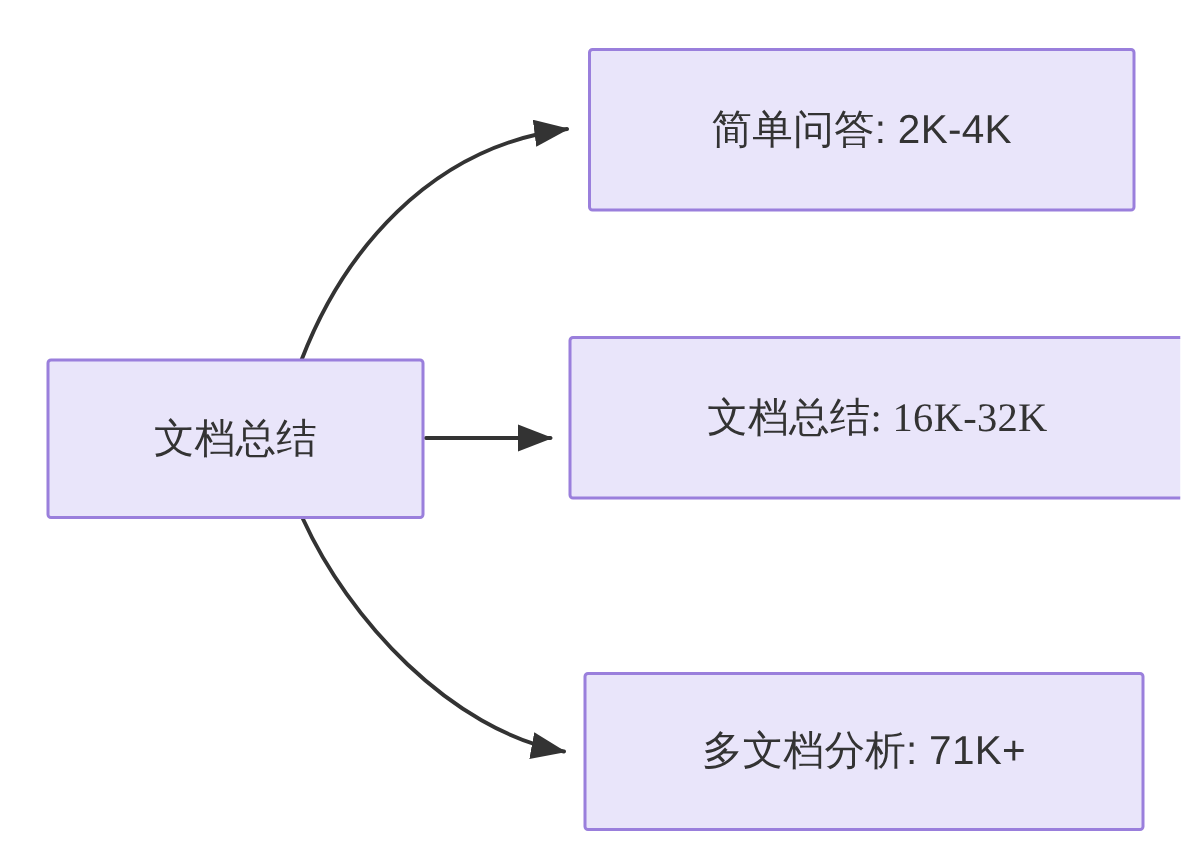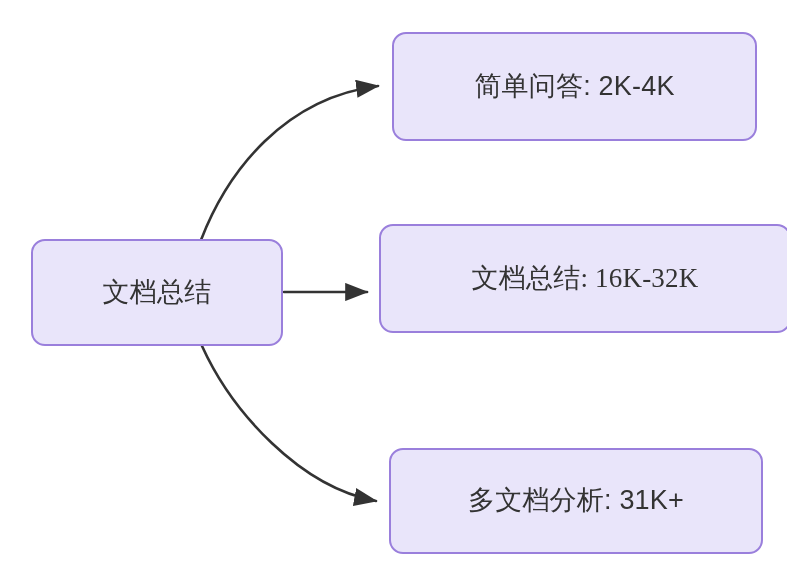--- a/index.html
+++ b/index.html
@@ -23,21 +23,21 @@
     top: 0;
     width: 787px;
     height: 572px;
     pointer-events: none;
   }
   .node {
     position: absolute;
     box-sizing: border-box;
     background: #e9e5fa;
     border: 2px solid #9a7fdc;
-    border-radius: 14px;
+    border-radius: 3px;
     display: flex;
     align-items: center;
     justify-content: center;
     color: #333333;
     font-size: 27px;
     line-height: 1.25;
     letter-spacing: 0.2px;
     white-space: nowrap;
   }
   .node-label {
@@ -94,16 +94,16 @@
 
   <div class="node" id="node-simple-qa">
     <span class="node-label">简单问答: 2K-4K</span>
   </div>
 
   <div class="node" id="node-doc-summary">
     <span class="node-label">文档总结: 16K-32K</span>
   </div>
 
   <div class="node" id="node-multi-doc">
-    <span class="node-label">多文档分析: 31K+</span>
+    <span class="node-label">多文档分析: 71K+</span>
   </div>
 
 </div>
 
 </body></html>

